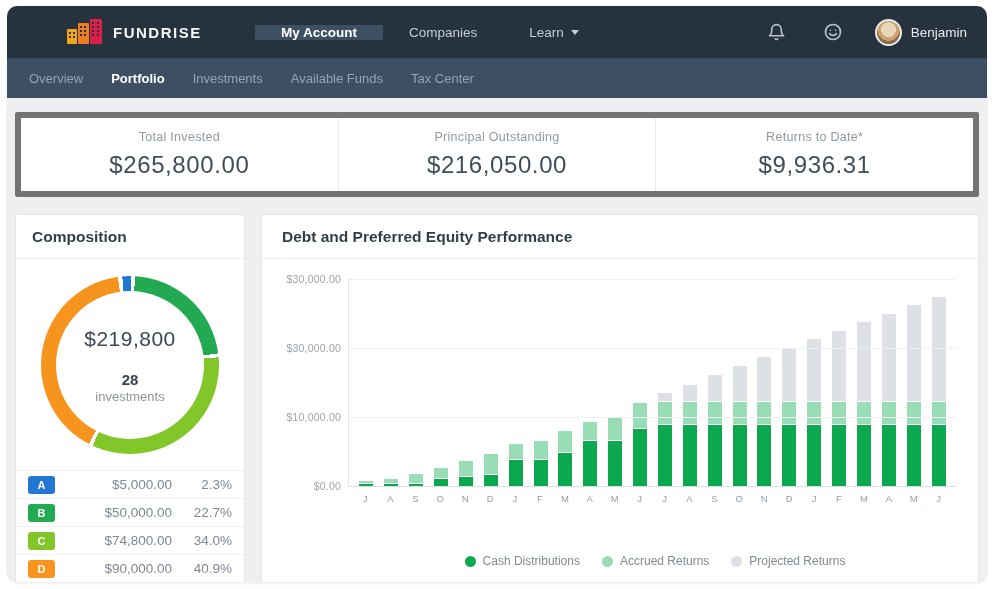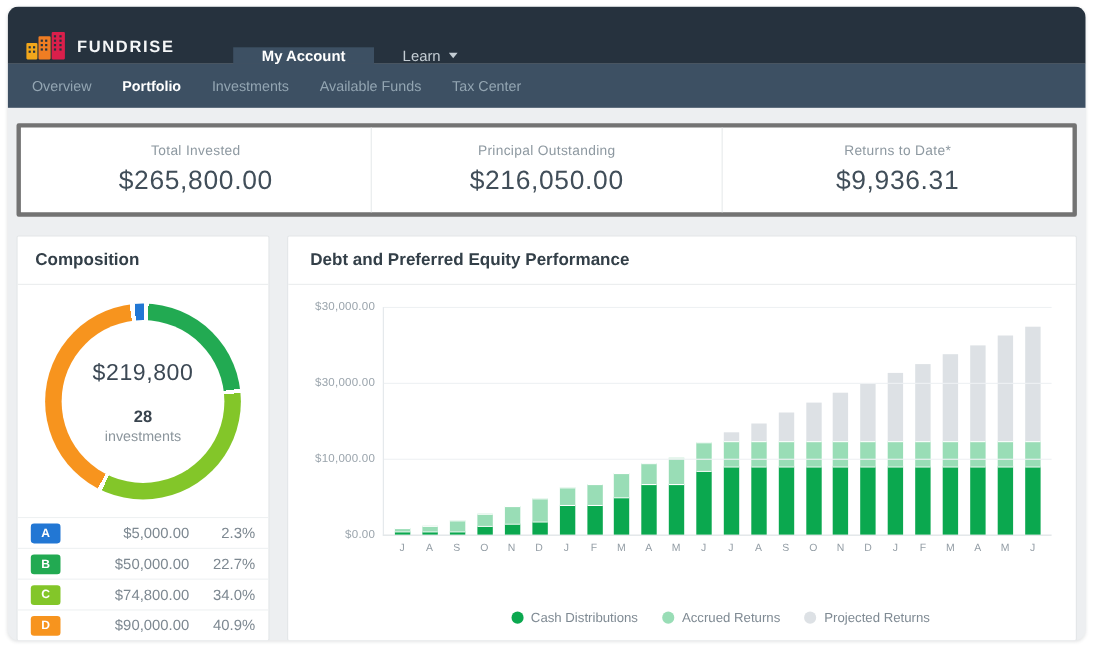--- a/index.html
+++ b/index.html
@@ -2,42 +2,42 @@
 <html><head>
 <meta charset="utf-8">
 <style>
   * { margin:0; padding:0; box-sizing:border-box; }
   html,body { width:994px; height:589px; background:#fff; font-family:"Liberation Sans", sans-serif; }
   .stage { position:relative; width:994px; height:589px; background:#fff; overflow:hidden; }
   .page { position:absolute; left:7px; top:6px; width:980px; height:576px;
           border-radius:10px; overflow:hidden; background:#edeff1; box-shadow:0 1px 3px rgba(40,50,60,.12); }
 
   
-  .navbar { height:52px; background:#26323e; display:flex; align-items:flex-end; }
+  .navbar { height:52px; background:#26323e; display:flex; align-items:center;padding-left:43px; }
   .brand { display:flex; align-items:center; gap:9px; padding:0 18px 0 16px; min-width:205px; }
   .brand-name { color:#f4f6f7; font-weight:bold; font-size:15px; letter-spacing:1.5px; }
   .main-nav { display:flex; align-items:stretch; }
   .nav-item { display:flex; align-items:center; padding:0 26px; color:#c3ccd3; font-size:13.5px; cursor:pointer; }
   .nav-item.active { background:#3d5063; color:#fff; font-weight:bold; }
   .caret { display:inline-block; margin-left:7px; width:0; height:0; border-left:4px solid transparent;
            border-right:4px solid transparent; border-top:5px solid #c3ccd3; }
   .nav-right { margin-left:auto; display:flex; align-items:center; gap:0; padding-right:20px; }
   .icon-btn { width:56px; display:flex; justify-content:center; align-items:center; cursor:pointer; }
   .avatar { width:27px; height:27px; border-radius:50%; background:radial-gradient(circle at 50% 38%, #e9d6b8 0 40%, #caa36e 41% 60%, #8a6b4a 61% 100%);
             border:2px solid #e8ebed; margin:0 9px 0 14px; }
   .username { color:#e8ecef; font-size:13.5px; }
 
   
   .subnav { height:40px; background:#3d5063; display:flex; align-items:center; padding-left:8px; }
   .subnav-item { padding:0 14px; color:#93a5b2; font-size:13px; cursor:pointer; }
   .subnav-item.active { color:#fff; font-weight:bold; }
 
   
   .content { padding:14px 8px 0 8px; height:485px; display:flex; flex-direction:column; }
-  .stats-row { display:flex; background:#fff; border:4px solid #737373; border-radius:2px; height:85px; margin-bottom:17px; }
+  .stats-row { display:flex; background:#fff; border:6px solid #737373; border-radius:2px; height:85px; margin-bottom:17px; }
   .stat-card { flex:1; display:flex; flex-direction:column; justify-content:center; align-items:center; gap:7px; }
   .stat-card + .stat-card { border-left:1px solid #e7eaec; }
   .stat-label { color:#8e99a1; font-size:12.5px; letter-spacing:.3px; }
   .stat-value { color:#414e59; font-size:24px; font-weight:400; letter-spacing:.6px; }
 
   .main-row { display:flex; gap:16px; flex:1; }
   .card { background:#fff; border:1px solid #e3e6e8; border-radius:2px; }
   .card-title { font-size:15.5px; font-weight:bold; color:#333f48; padding:13px 16px 12px; border-bottom:1px solid #eaedee; }
 
   
@@ -105,23 +105,42 @@
               <rect x="31" y="14" width="2" height="2"></rect>
             <rect x="26" y="18" width="2" height="2"></rect>
               <rect x="31" y="18" width="2" height="2"></rect>
           </g>
         </svg>
         <span class="brand-name">FUNDRISE</span>
       </div>
 
       <nav class="main-nav" id="main-nav">
           <div class="nav-item active">My Account</div>
+          <div class="nav-item">Companies</div>
           <div class="nav-item">Learn<span class="caret"></span></div>
         </nav>
 
+      <div class="nav-right">
+        <span class="icon-btn">
+          <svg width="19" height="19" viewBox="0 0 24 24" fill="none" stroke="#b9c2c9" stroke-width="2" stroke-linecap="round" stroke-linejoin="round">
+            <path d="M18 8a6 6 0 10-12 0c0 7-3 8-3 8h18s-3-1-3-8"></path>
+            <path d="M13.7 20a2 2 0 01-3.4 0"></path>
+          </svg>
+        </span>
+        <span class="icon-btn">
+          <svg width="20" height="20" viewBox="0 0 24 24" fill="none" stroke="#b9c2c9" stroke-width="2">
+            <circle cx="12" cy="12" r="9"></circle>
+            <path d="M8 14c1 1.4 2.4 2 4 2s3-.6 4-2" stroke-linecap="round"></path>
+            <circle cx="9" cy="10" r="1" fill="#b9c2c9" stroke="none"></circle>
+            <circle cx="15" cy="10" r="1" fill="#b9c2c9" stroke="none"></circle>
+          </svg>
+        </span>
+        <span class="avatar"></span>
+        <span class="username">Benjamin</span>
+      </div>
     </header>
 
     <nav class="subnav" id="subnav">
         <div class="subnav-item">Overview</div>
         <div class="subnav-item active">Portfolio</div>
         <div class="subnav-item">Investments</div>
         <div class="subnav-item">Available Funds</div>
         <div class="subnav-item">Tax Center</div>
       </nav>
 

